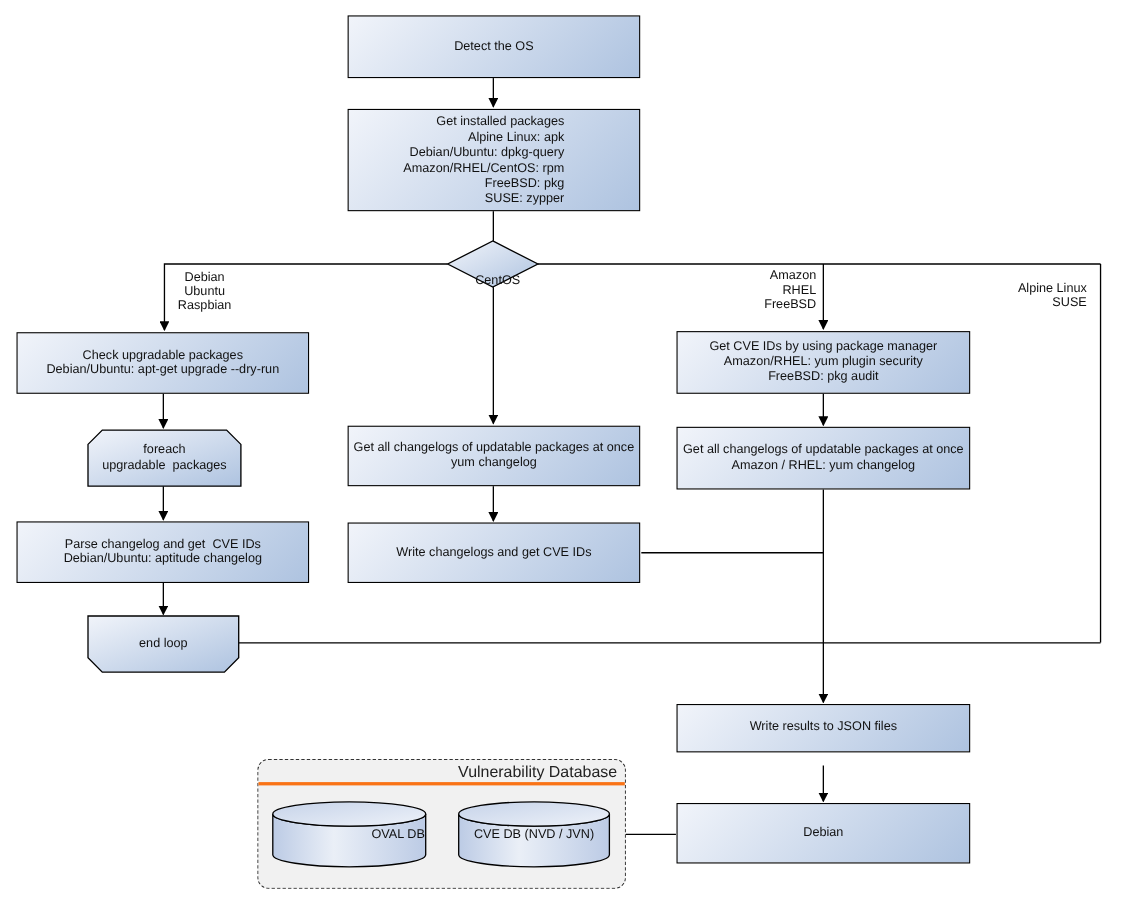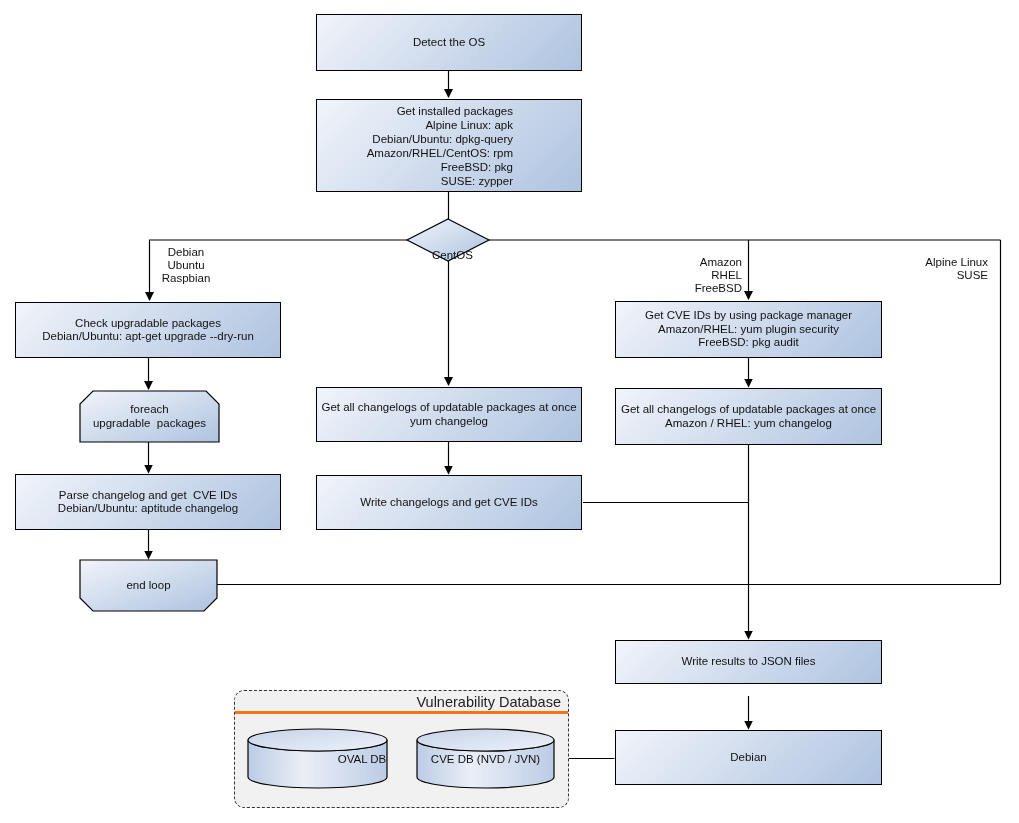--- a/index.html
+++ b/index.html
@@ -165,20 +165,20 @@
   <div class="shape-label" style="left:262px;top:750px;width:160px;height:20px;margin-left:20px;">OVAL DB</div>
 
   <div class="shape-label" style="left:417px;top:750px;width:137px;height:20px;">CVE DB (NVD / JVN)</div>
 
   <div class="edge-label center" style="left:156px;top:246px;width:60px;">Debian
 Ubuntu
 Raspbian</div>
 
   <div class="edge-label" style="left:395px;top:249px;margin-left:37px;">CentOS</div>
 
-  <div class="edge-label right" style="right:277px;top:256px;">Amazon
+  <div class="edge-label right" style="right:277px;top:245px;">Amazon
 RHEL
 FreeBSD</div>
 
   <div class="edge-label right" style="right:31px;top:256px;">Alpine Linux
 SUSE</div>
 
 </div>
 
 </body></html>

